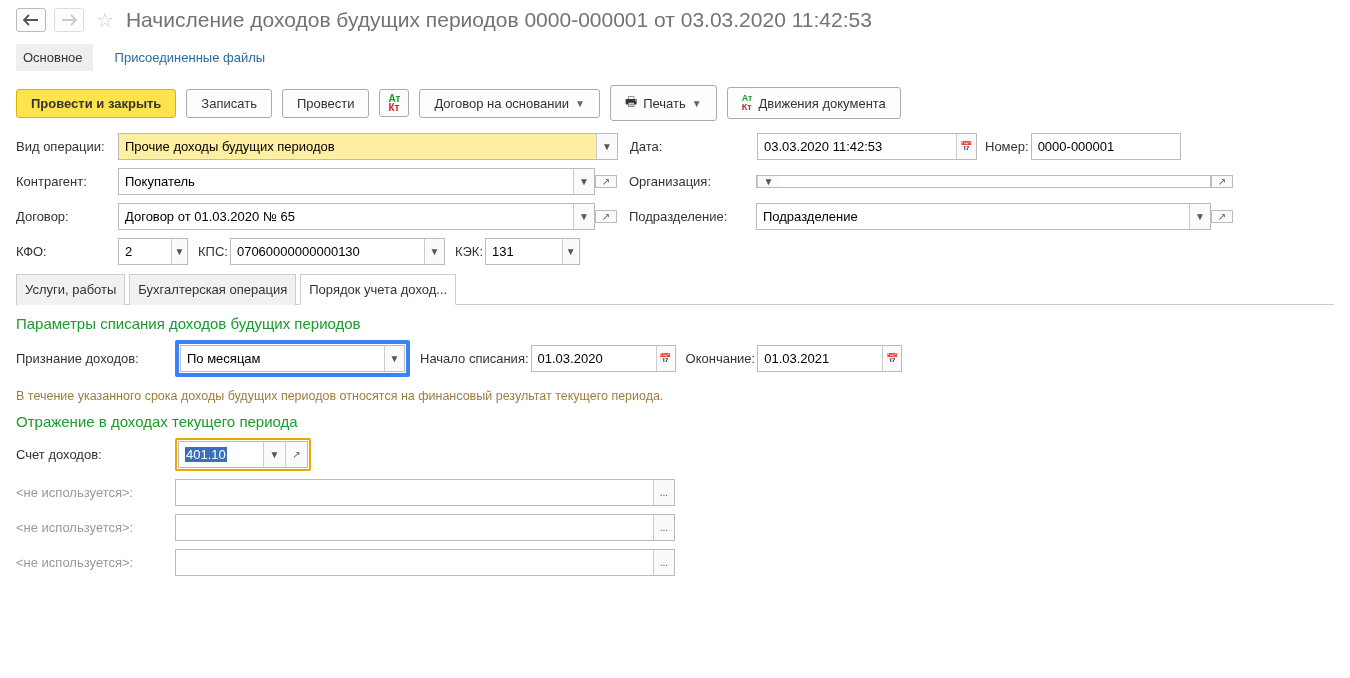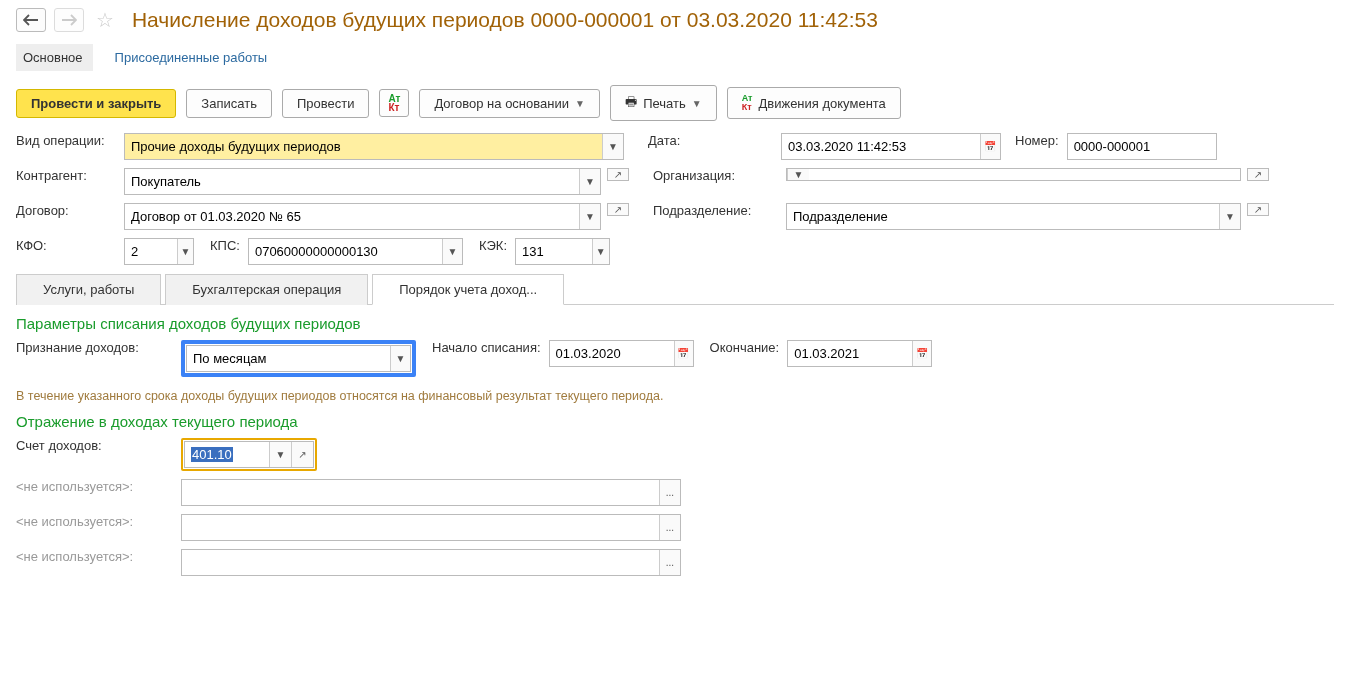--- a/index.html
+++ b/index.html
@@ -24,22 +24,21 @@
     width: 30px;
     height: 24px;
     display: flex;
     align-items: center;
     justify-content: center;
     cursor: pointer;
   }
   .page-title {
     font-size: 21px;
     font-weight: normal;
-    color: #a16207;
-    margin-left: 6px;
+    color: #737373;
   }
   .star { color: #ccc; font-size: 20px; cursor: pointer; margin: 0 4px;}
   .link-tabs {
     display: flex;
     gap: 12px;
     padding: 6px 16px 10px;
     align-items: center;
   }
   .link-tab {
     padding: 6px 10px;
@@ -70,22 +69,21 @@
   }
   .btn.primary {
     background: #ffe34d;
     border-color: #d4b800;
     font-weight: bold;
   }
   .btn .caret { font-size: 10px; color: #666; }
   .form-area { padding: 2px 16px 0; }
   .row {
     display: flex;
-    align-items: flex-start;
-    gap: 6px;
+    align-items: center;
     margin-bottom: 8px;
   }
   .lbl { margin-right: 2px; }
   .w-op { width: 100px; }
   .field {
     display: flex;
     align-items: stretch;
     border: 1px solid #bbb;
     background: #fff;
   }
@@ -110,21 +108,21 @@
     background: #fafafa;
   }
   .tabs {
     display: flex;
     border-bottom: 1px solid #ccc;
     margin: 8px 0 10px;
   }
   .tab {
     border: 1px solid #ccc;
     border-bottom: none;
-    padding: 7px 26px;
+    padding: 7px 8px;
     margin-right: 4px;
     background: #f1f1f1;
     cursor: pointer;
     position: relative;
     top: 1px;
   }
   .tab.active {
     background: #fff;
     border-bottom: 1px solid #fff;
   }
@@ -159,21 +157,21 @@
     <svg width="16" height="12" viewBox="0 0 16 12">
         <path d="M10 1 L15 6 L10 11 M15 6 L1 6" stroke="#999" stroke-width="1.8" fill="none"></path>
       </svg>
   </div>
   <span class="star">☆</span>
   <span class="page-title">Начисление доходов будущих периодов 0000-000001 от 03.03.2020 11:42:53</span>
 </div>
 
 <div class="link-tabs">
   <span class="link-tab active">Основное</span>
-  <span class="link-tab">Присоединенные работы</span>
+  <span class="link-tab">Присоединенные файлы</span>
 </div>
 
 <div class="toolbar">
   <div class="btn primary">
     <span>Провести и закрыть</span>
   </div>
   <div class="btn">
     <span>Записать</span>
   </div>
   <div class="btn">

